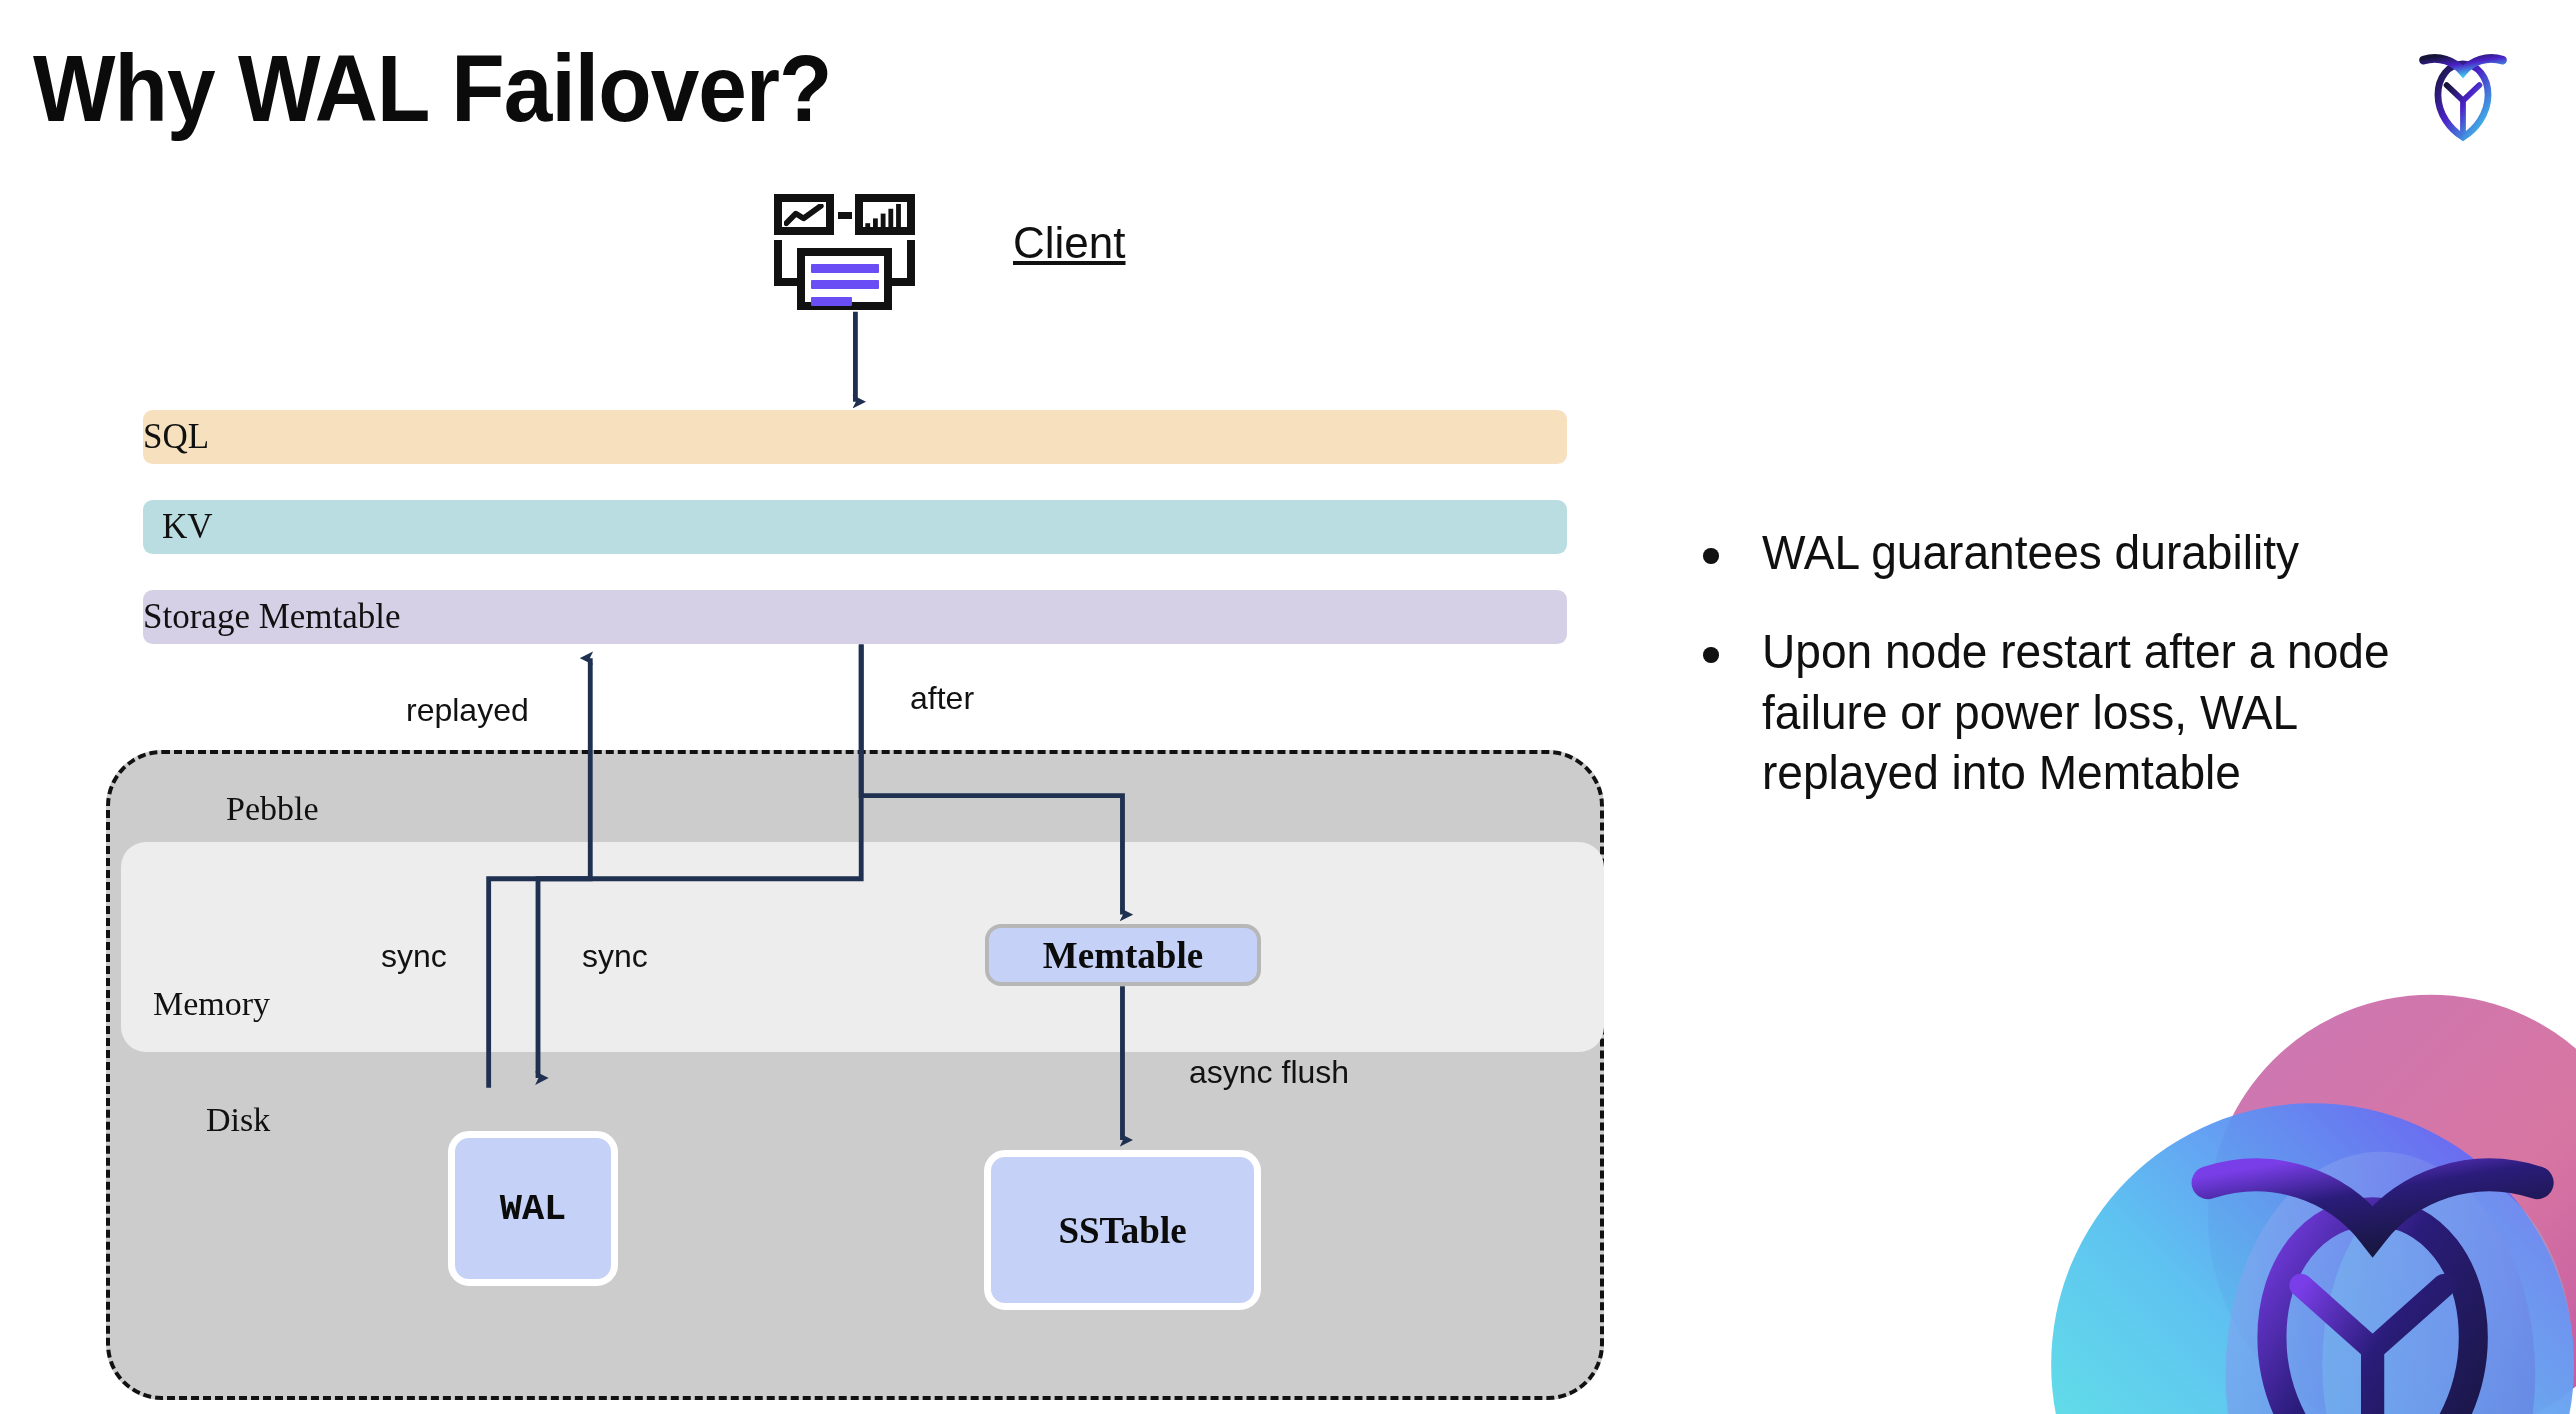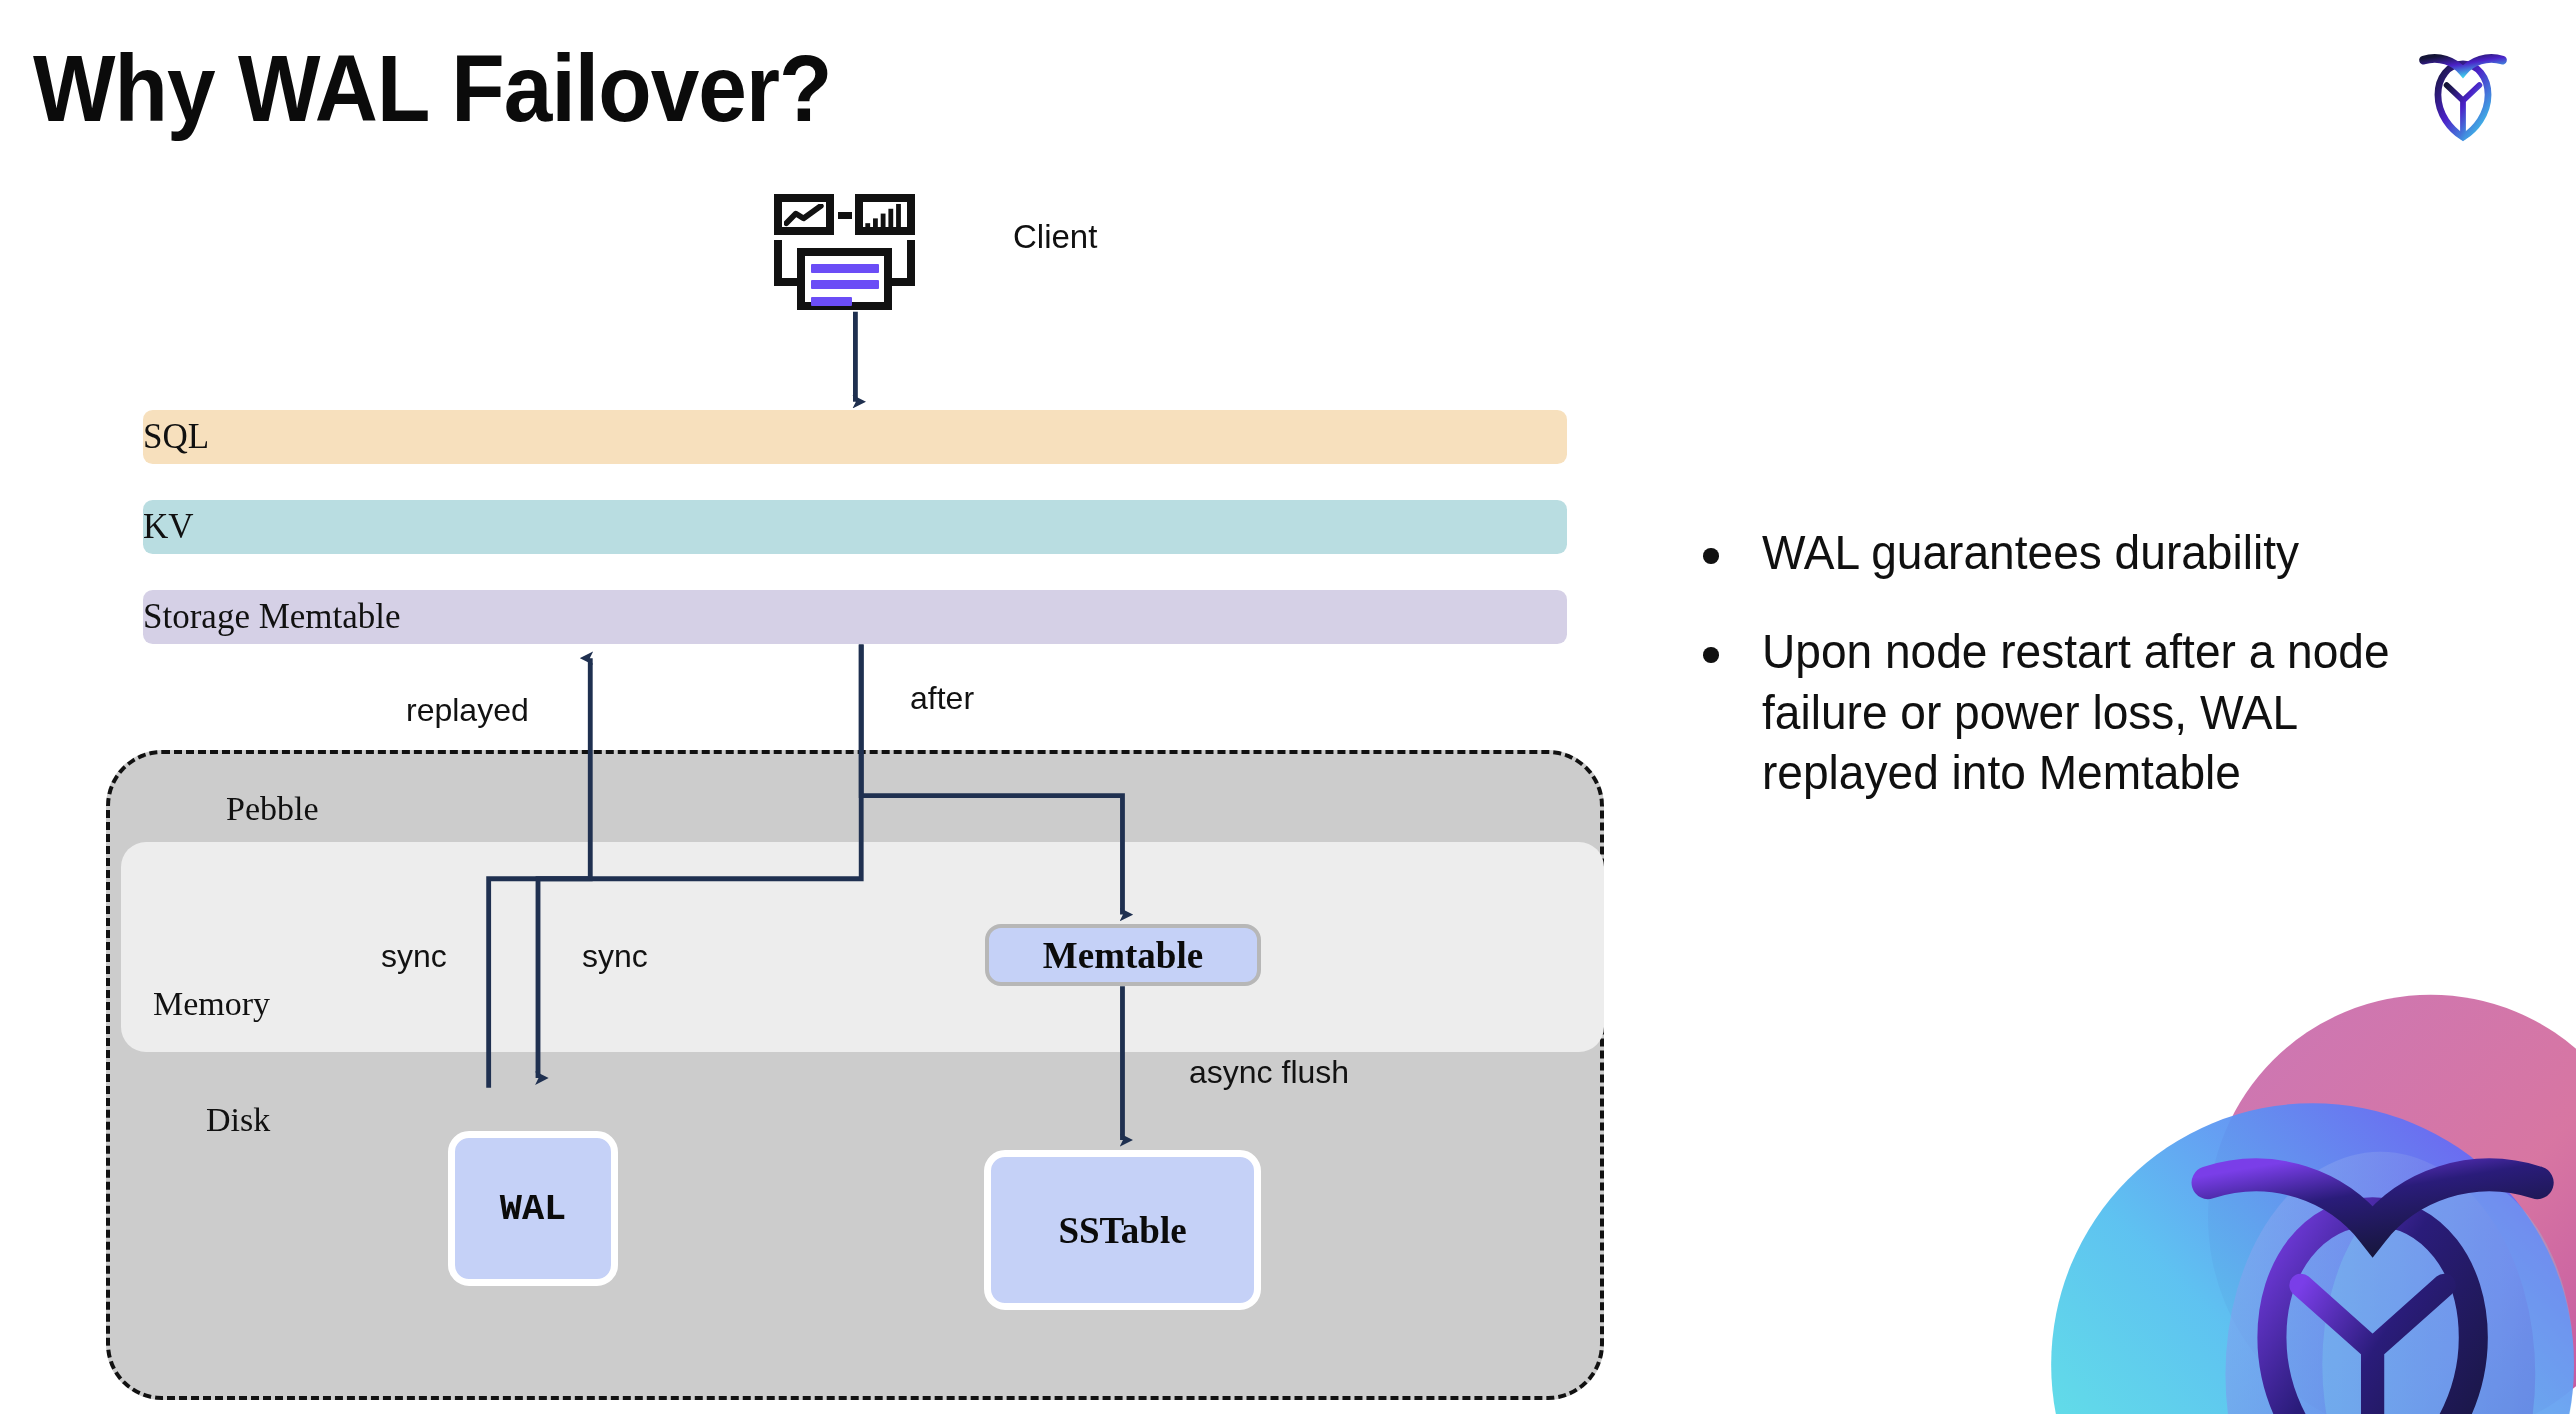--- a/index.html
+++ b/index.html
@@ -38,21 +38,21 @@
   
   .client-icon{position:absolute;}
   .ci-box{position:absolute;border:8.7px solid #111111;background:#ffffff;box-sizing:border-box;}
   .ci-bracket{position:absolute;border:8.7px solid #111111;background:transparent;box-sizing:border-box;}
   .ci-dash{position:absolute;background:#111111;}
   .ci-line{position:absolute;background:#6b4df6;height:8.7px;border-radius:1px;}
 
   #client-label{
     position:absolute;left:1013px;top:218px;
     font-family:"Liberation Sans", sans-serif;
-    font-size:33px;color:#101010;white-space:nowrap;
+    font-size:44px;color:#101010;white-space:nowrap;text-decoration:underline;
   }
 
   
   .layer-bar{
     position:absolute;left:143px;width:1424px;height:54px;
     border-radius:9.7px;
     display:flex;align-items:center;
     font-family:"Liberation Serif", serif;
     font-size:35px;color:#111111;
     box-sizing:border-box;
@@ -233,21 +233,21 @@
       <div class="ci-line" style="left:37px;top:70px;width:68px;"></div>
       <div class="ci-line" style="left:37px;top:86px;width:68px;"></div>
       <div class="ci-line" style="left:37px;top:103px;width:41px;"></div>
     </div>
 
     <div id="client-label">Client</div>
 
     <div class="layer-bar" id="layer-sql" style="background:#f7e0bd;">
       <span>SQL</span>
     </div>
-    <div class="layer-bar" id="layer-kv" style="background:#b9dde1;">
+    <div class="layer-bar" id="layer-kv" style="background:#b9dde1;padding-left:19px;">
       <span>KV</span>
     </div>
     <div class="layer-bar" id="layer-storage" style="background:#d5d0e6;">
       <span>Storage Memtable</span>
     </div>
 
     <div id="pebble-container"></div>
     <div id="memory-region"></div>
 
     <div class="zone-label" id="label-pebble">Pebble</div>

